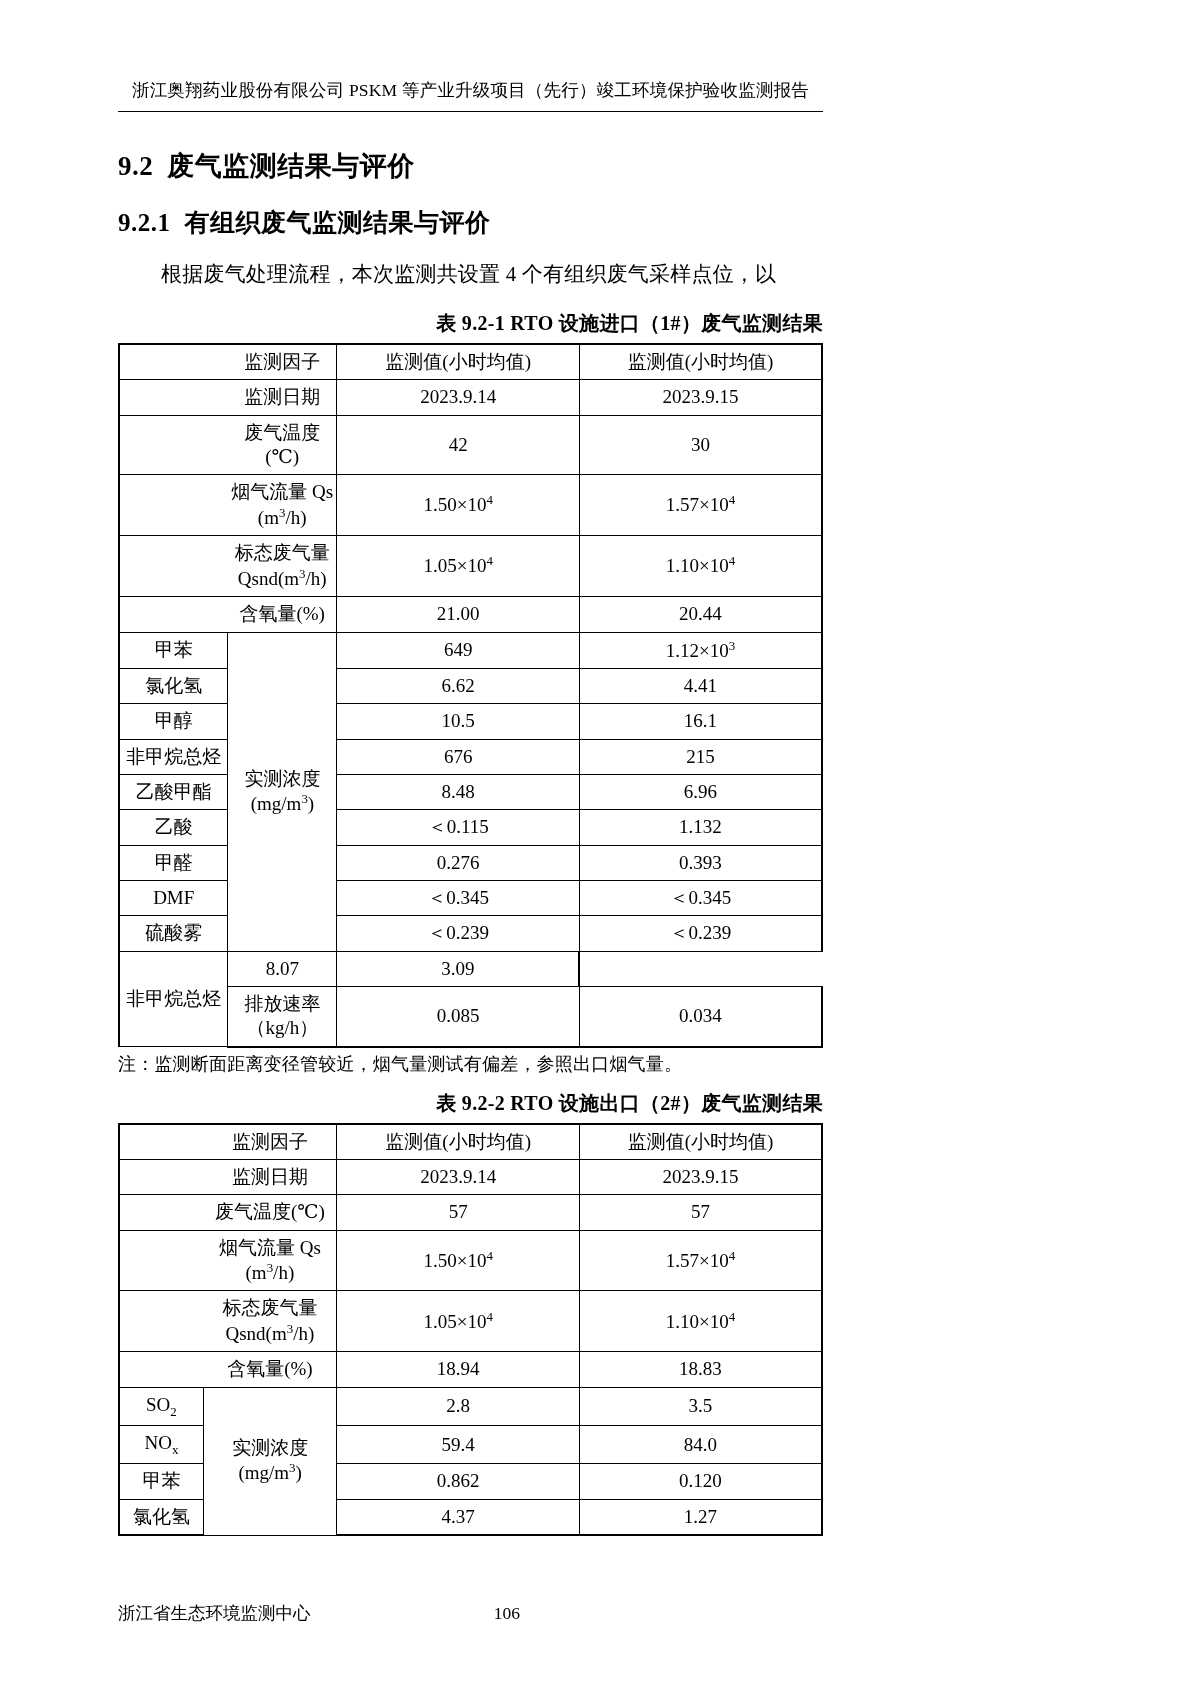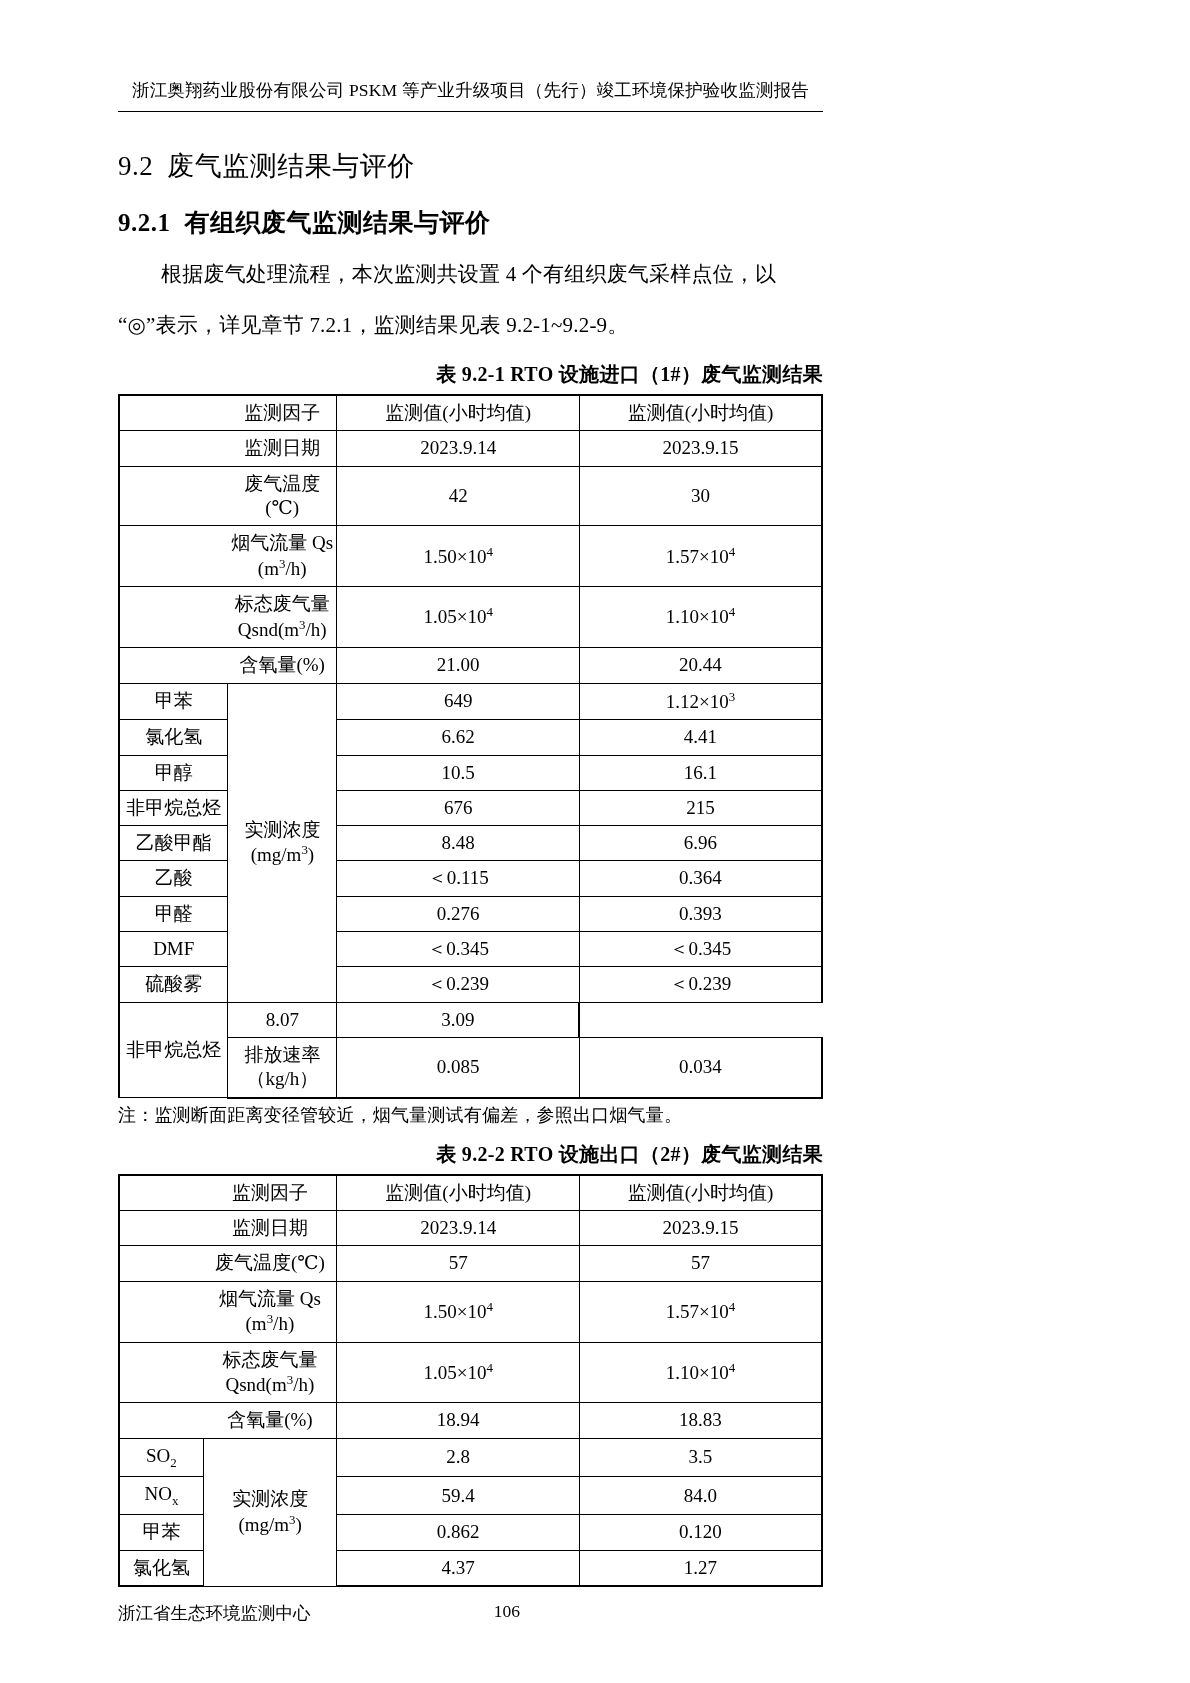--- a/index.html
+++ b/index.html
@@ -27,21 +27,21 @@
     font-size: 17.5px;
     letter-spacing: 0.2px;
     padding-bottom: 9px;
     border-bottom: 1.6px solid #000;
     margin: 0 0 36px 0;
     white-space: nowrap;
   }
   
   h2.sec {
     font-size: 27px;
-    font-weight: normal;
+    font-weight: bold;
     margin: 0 0 14px 0;
     letter-spacing: 0.5px;
   }
   h3.sec {
     font-size: 25px;
     font-weight: bold;
     margin: 22px 0 14px 0;
     letter-spacing: 0.5px;
   }
   h4.sec {
@@ -99,21 +99,21 @@
   sub { font-size: 0.68em; vertical-align: sub; }
   .two-line { line-height: 1.2; }
   
   .footer {
     position: absolute;
     left: 118px;
     right: 118px;
     bottom: 58px;
     font-size: 17.5px;
     display: flex;
-    align-items: flex-start;
+    align-items: center;
   }
   .footer .f-left { flex: 0 0 auto; }
   .footer .f-page {
     flex: 1 1 auto;
     text-align: center;
     margin-right: 120px;
   }
 </style>
 </head>
 <body>
@@ -125,21 +125,20 @@
   <h2 class="sec">
     <span class="sec-num">9.2</span><span>废气监测结果与评价</span>
   </h2>
 
   <h3 class="sec">
     <span class="sec-num">9.2.1</span><span>有组织废气监测结果与评价</span>
   </h3>
 
 
   <p class="body indent">根据废气处理流程，本次监测共设置 4 个有组织废气采样点位，以</p>
-  <p class="body">“◎”表示，详见章节 7.2.1，监测结果见表 9.2-1~9.2-9。</p>
 
   <div class="tbl-caption">
     <span>表 9.2-1 RTO 设施进口（1#）废气监测结果</span>
   </div>
 
   <table class="data">
     <colgroup>
       <col style="width:15.5%">
         <col style="width:15.5%">
         <col style="width:34.5%">
@@ -207,21 +206,21 @@
         <td class="edge-r">215</td>
       </tr>
       <tr>
         <td class="edge-l">乙酸甲酯</td>
         <td>8.48</td>
         <td class="edge-r">6.96</td>
       </tr>
       <tr>
         <td class="edge-l">乙酸</td>
         <td>＜0.115</td>
-        <td class="edge-r">0.364</td>
+        <td class="edge-r">1.132</td>
       </tr>
       <tr>
         <td class="edge-l">甲醛</td>
         <td>0.276</td>
         <td class="edge-r">0.393</td>
       </tr>
       <tr>
         <td class="edge-l">DMF</td>
         <td>＜0.345</td>
         <td class="edge-r">＜0.345</td>

